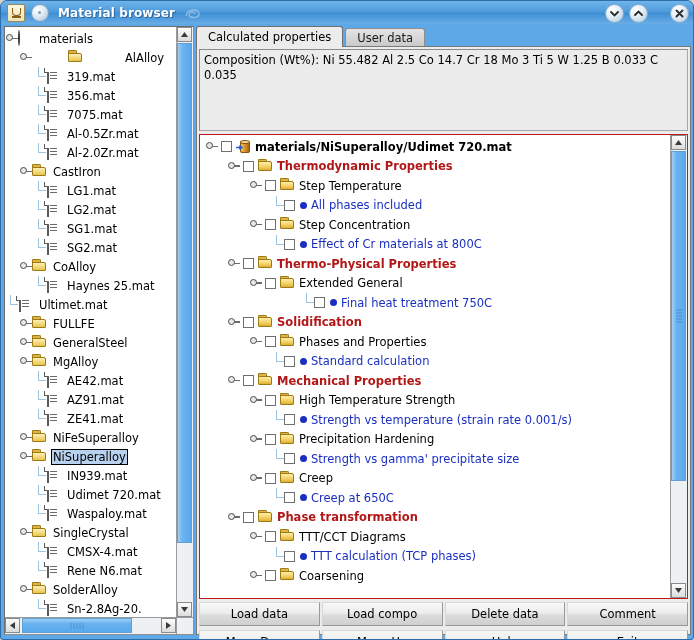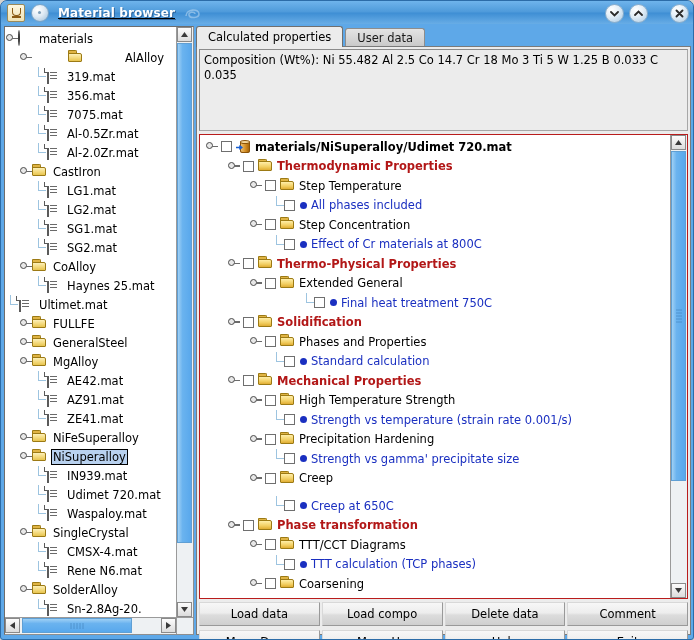--- a/index.html
+++ b/index.html
@@ -12,21 +12,21 @@
     position:relative;width:694px;height:640px;box-sizing:border-box;
     background:#5ea8e8;
     border:1px solid #2c6ca8;
     border-radius:7px 7px 3px 3px;
     overflow:hidden;
   }
   
   #titlebar{
     position:absolute;left:0;top:0;width:694px;height:23px;
     background:linear-gradient(to bottom,#6fb4ec 0%,#4e9ada 48%,#3e8ed4 52%,#68ade6 100%);
-    display:flex;align-items:center;text-decoration:underline;
+    display:flex;align-items:center;
   }
   .tb-java{
     width:16px;height:16px;margin-left:6px;border:1px solid #9a8a5a;
     background:linear-gradient(to bottom,#fdf7e0,#efe2b4);
     border-radius:2px;position:relative;flex:none;
   }
   .tb-java:before{
     content:"";position:absolute;left:4px;top:3px;width:7px;height:7px;
     border:1.6px solid #8a5a14;border-radius:0 0 4px 4px;border-top:none;
   }
@@ -601,21 +601,21 @@
                 <span class="bullet"></span>
                 <span class="plbl leaf">Strength vs gamma' precipitate size</span>
               </div>
               <div class="pnode" style="padding-left: 49px;">
                 <span class="handle knob"></span>
                 <span style="width: 3px; flex: 0 0 auto;"></span>
                 <span class="cb"></span>
                 <span class="ico"><span class="ico-folder open"></span></span>
                 <span class="plbl sub">Creep</span>
               </div>
-              <div class="pnode" style="padding-left: 71px; margin-top: 8px;">
+              <div class="pnode" style="padding-left: 71px;">
                 <span class="elbow"></span>
                 <span class="cb"></span>
                 <span class="bullet"></span>
                 <span class="plbl leaf">Creep at 650C</span>
               </div>
               <div class="pnode" style="padding-left: 27px;">
                 <span class="handle knob"></span>
                 <span style="width: 3px; flex: 0 0 auto;"></span>
                 <span class="cb"></span>
                 <span class="ico"><span class="ico-folder open"></span></span>

